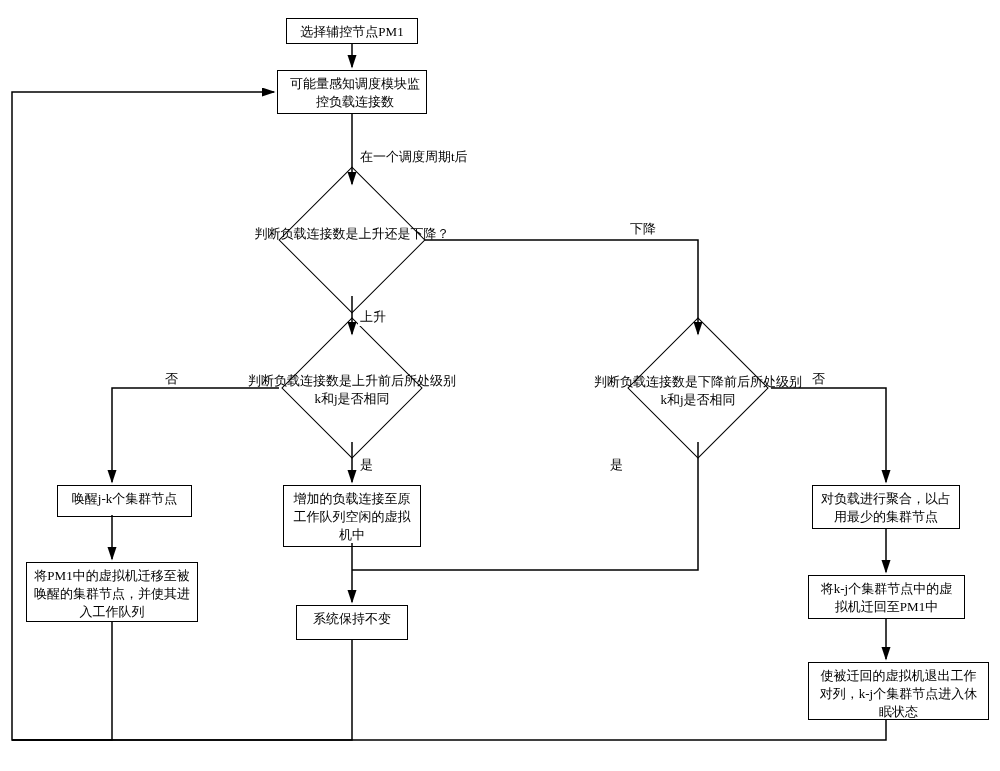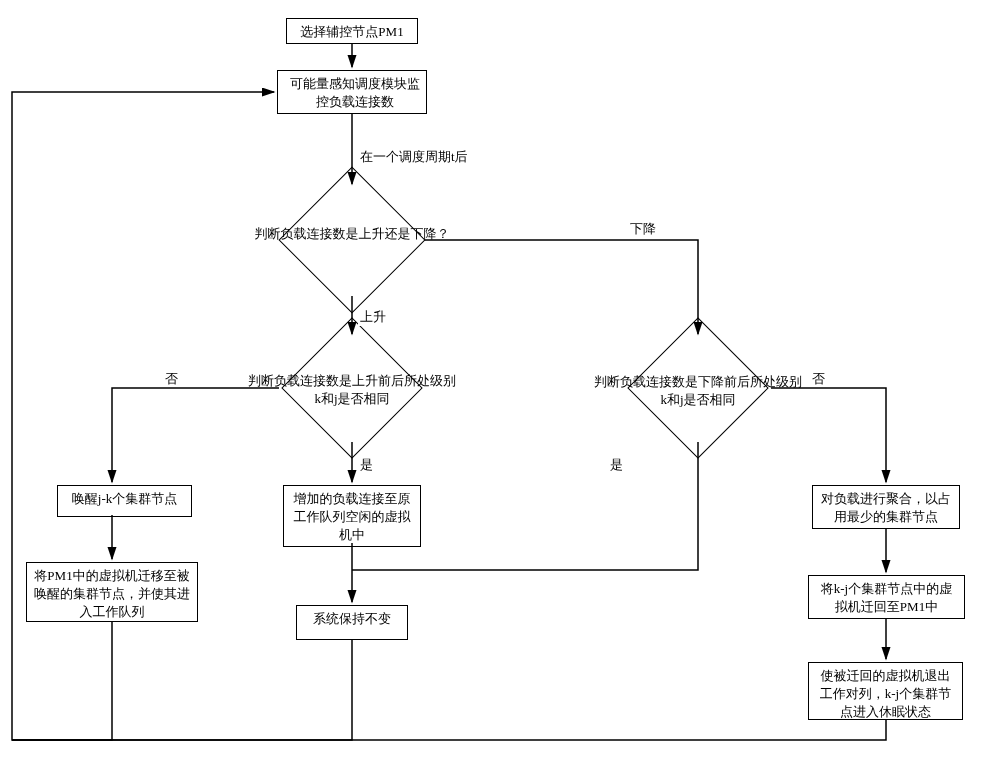--- a/index.html
+++ b/index.html
@@ -108,21 +108,21 @@
 </div>
 
 <div class="box" style="left: 812px; top: 485px; width: 148px; height: 44px;">
   <span>对负载进行聚合，以占用最少的集群节点</span>
 </div>
 
 <div class="box" style="left: 808px; top: 575px; width: 157px; height: 44px;">
   <span>将k-j个集群节点中的虚拟机迁回至PM1中</span>
 </div>
 
-<div class="box" style="left: 808px; top: 662px; width: 155px; height: 58px;">
+<div class="box" style="left: 808px; top: 662px; width: 181px; height: 58px;">
   <span>使被迁回的虚拟机退出工作对列，k-j个集群节点进入休眠状态</span>
 </div>
 
 <div class="label" style="left: 358px; top: 148px;">
   <span>在一个调度周期t后</span>
 </div>
 <div class="label" style="left: 628px; top: 220px;">
   <span>下降</span>
 </div>
 <div class="label" style="left: 358px; top: 308px;">

